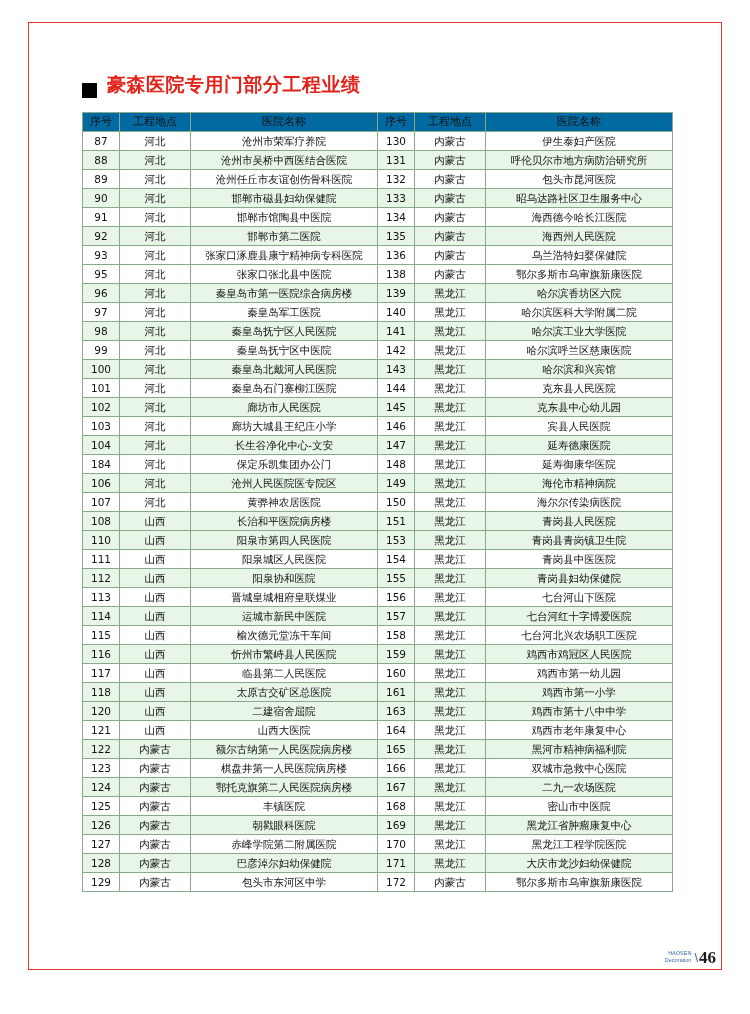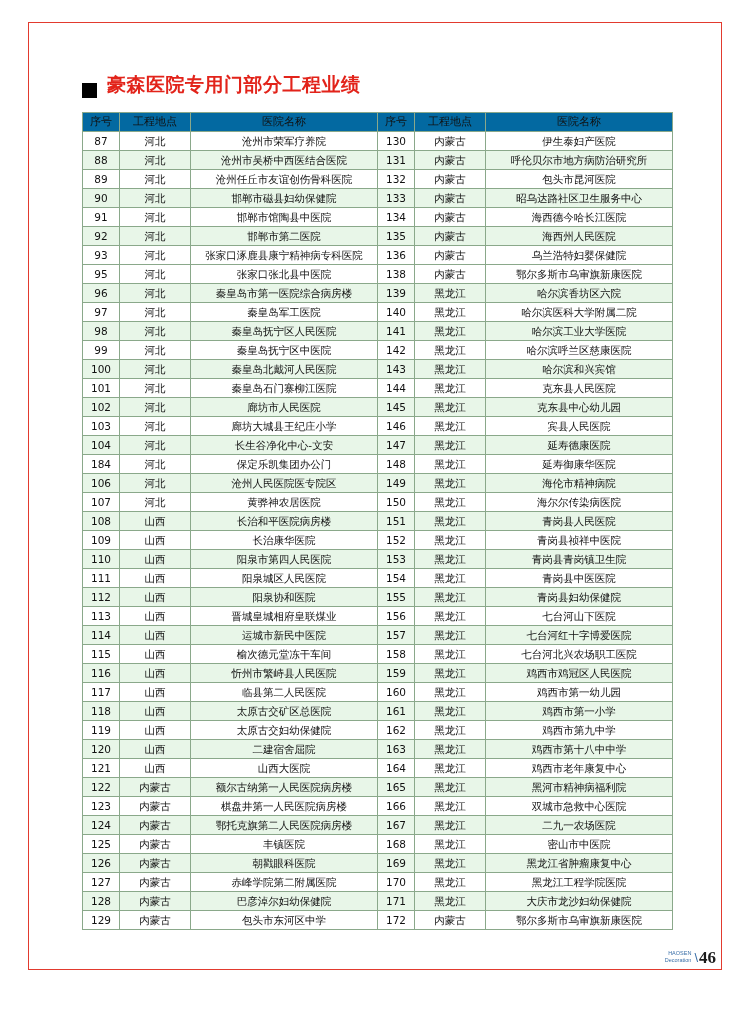--- a/index.html
+++ b/index.html
@@ -298,28 +298,20 @@
           <td class="col-name">海尔尔传染病医院</td>
         </tr>
         <tr class="row-odd">
           <td class="col-idx">108</td>
           <td class="col-loc">山西</td>
           <td class="col-name">长治和平医院病房楼</td>
           <td class="col-idx">151</td>
           <td class="col-loc">黑龙江</td>
           <td class="col-name">青岗县人民医院</td>
         </tr>
-        <tr class="row-even">
-          <td class="col-idx">109</td>
-          <td class="col-loc">山西</td>
-          <td class="col-name">长治康华医院</td>
-          <td class="col-idx">152</td>
-          <td class="col-loc">黑龙江</td>
-          <td class="col-name">青岗县祯祥中医院</td>
-        </tr>
         <tr class="row-odd">
           <td class="col-idx">110</td>
           <td class="col-loc">山西</td>
           <td class="col-name">阳泉市第四人民医院</td>
           <td class="col-idx">153</td>
           <td class="col-loc">黑龙江</td>
           <td class="col-name">青岗县青岗镇卫生院</td>
         </tr>
         <tr class="row-even">
           <td class="col-idx">111</td>
@@ -377,28 +369,20 @@
           <td class="col-loc">黑龙江</td>
           <td class="col-name">鸡西市第一幼儿园</td>
         </tr>
         <tr class="row-odd">
           <td class="col-idx">118</td>
           <td class="col-loc">山西</td>
           <td class="col-name">太原古交矿区总医院</td>
           <td class="col-idx">161</td>
           <td class="col-loc">黑龙江</td>
           <td class="col-name">鸡西市第一小学</td>
-        </tr>
-        <tr class="row-even">
-          <td class="col-idx">119</td>
-          <td class="col-loc">山西</td>
-          <td class="col-name">太原古交妇幼保健院</td>
-          <td class="col-idx">162</td>
-          <td class="col-loc">黑龙江</td>
-          <td class="col-name">鸡西市第九中学</td>
         </tr>
         <tr class="row-odd">
           <td class="col-idx">120</td>
           <td class="col-loc">山西</td>
           <td class="col-name">二建宿舍屈院</td>
           <td class="col-idx">163</td>
           <td class="col-loc">黑龙江</td>
           <td class="col-name">鸡西市第十八中中学</td>
         </tr>
         <tr class="row-even">

